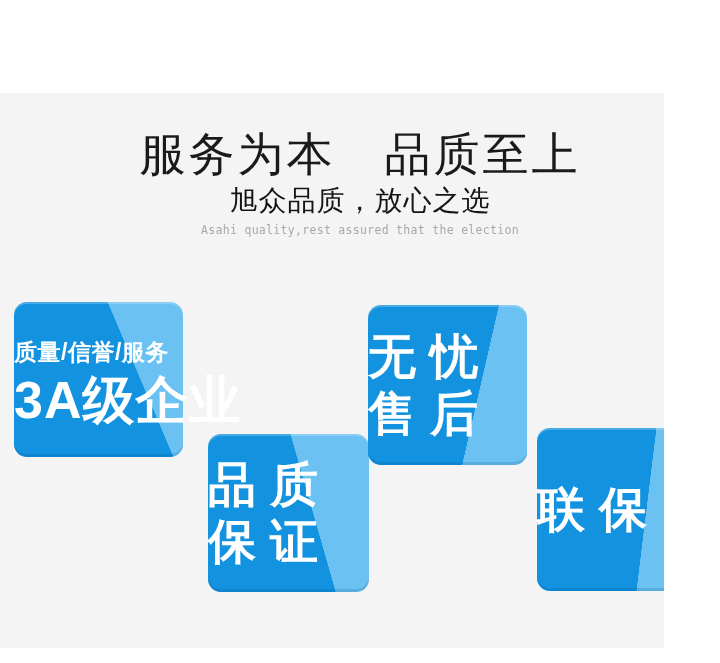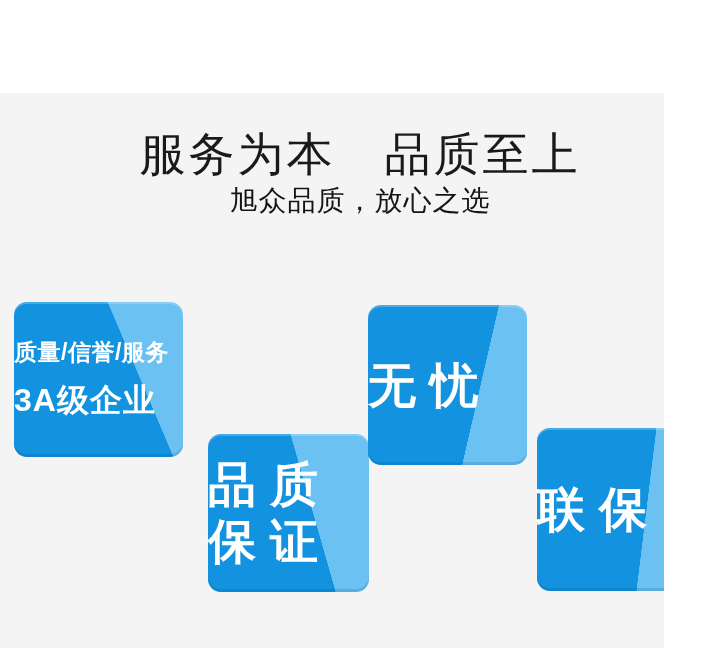--- a/index.html
+++ b/index.html
@@ -102,49 +102,51 @@
   }
 
   
   .badge-line.sm {
     font-size: 23px;
     line-height: 27px;
     letter-spacing: 0.5px;
     margin-bottom: 13px;
   }
   .badge-line.lg {
-    font-size: 32px;
+    font-size: 52px;
     line-height: 42px;
     letter-spacing: 1px;
   }
 </style>
 </head>
 <body>
 
 <div class="page">
 
   <section class="quality-section">
 
     <h1 class="section-title">服务为本　品质至上</h1>
 
     <h2 class="section-subtitle">旭众品质，放心之选</h2>
 
+    <p class="section-subtitle-en">Asahi quality,rest assured that the election</p>
 
     <div class="badge badge-1">
       <span class="badge-line sm">质量/信誉/服务</span>
       <span class="badge-line lg">3A级企业</span>
     </div>
 
     <div class="badge badge-2">
       <span class="badge-line xl">品质</span>
       <span class="badge-line xl">保证</span>
     </div>
 
     <div class="badge badge-3">
       <span class="badge-line xl">无忧</span>
+      <span class="badge-line xl">售后</span>
     </div>
 
     <div class="badge badge-4">
       <span class="badge-line xl">联保</span>
     </div>
 
   </section>
 </div>
 
 </body></html>

